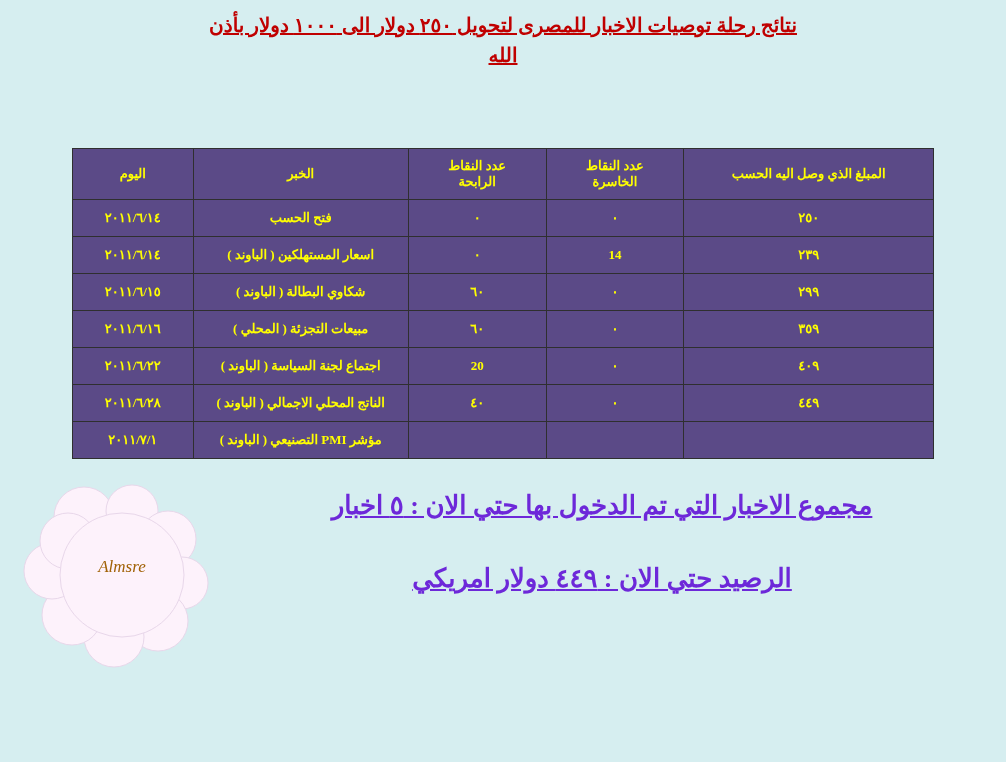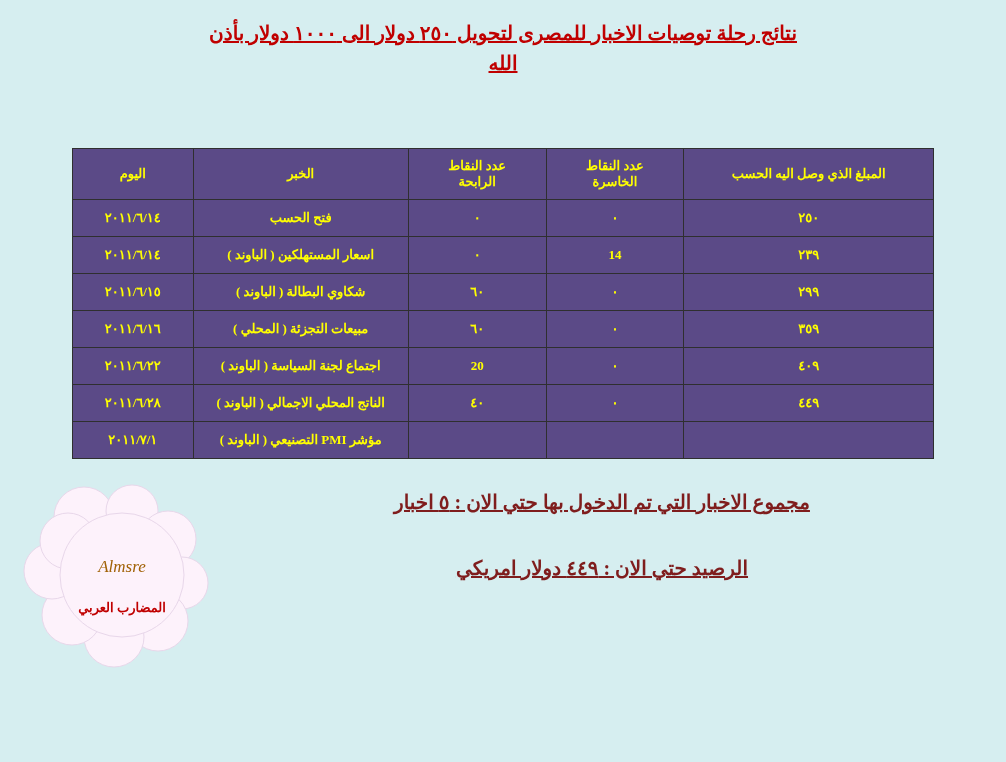--- a/index.html
+++ b/index.html
@@ -12,21 +12,21 @@
     background: #d6eef0;
     font-family: "Liberation Serif", "DejaVu Serif", serif;
     overflow: hidden;
     position: relative;
   }
 
   
   .title-block {
     width: 100%;
     text-align: center;
-    padding-top: 18px;
+    padding-top: 10px;
     box-sizing: border-box;
   }
   .title-text {
     display: inline-block;
     color: #c00000;
     font-weight: bold;
     font-size: 20px;
     line-height: 30px;
     text-decoration: underline;
     max-width: 620px;
@@ -106,23 +106,23 @@
   
   .summary {
     position: absolute;
     right: 24px;
     top: 490px;
     width: 760px;
     direction: rtl;
     text-align: center;
   }
   .summary-line {
-    color: #7f1d1d;
-    font-weight: bold;
-    font-size: 20px;
+    color: #6d28d9;
+    font-weight: bold;
+    font-size: 26px;
     text-decoration: underline;
     margin-bottom: 42px;
     display: block;
   }
   .summary-line:last-child { margin-bottom: 0; }
 </style>
 </head>
 <body>
 
 <div class="title-block">
@@ -210,19 +210,18 @@
       <circle cx="160" cy="108" r="26"></circle>
       <circle cx="136" cy="146" r="30"></circle>
       <circle cx="92" cy="162" r="30"></circle>
       <circle cx="50" cy="140" r="30"></circle>
       <circle cx="30" cy="96" r="28"></circle>
       <circle cx="46" cy="66" r="28"></circle>
       <circle cx="100" cy="100" r="62"></circle>
     </g>
   </svg>
   <div class="cloud-label">Almsre</div>
-  <div class="cloud-sub">المضارب العربي</div>
 </div>
 
 <div class="summary">
   <span class="summary-line">مجموع الاخبار التي تم الدخول بها حتي الان : ٥ اخبار</span>
   <span class="summary-line">الرصيد حتي الان : ٤٤٩ دولار امريكي</span>
 </div>
 
 </body></html>

